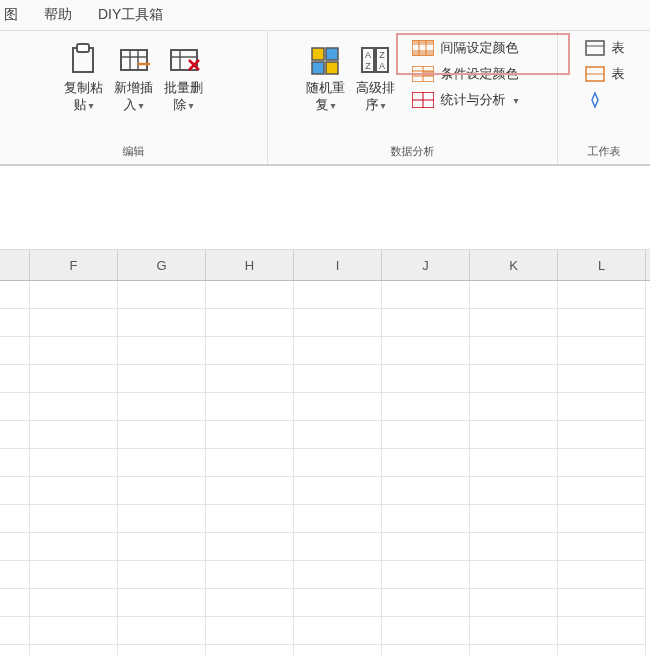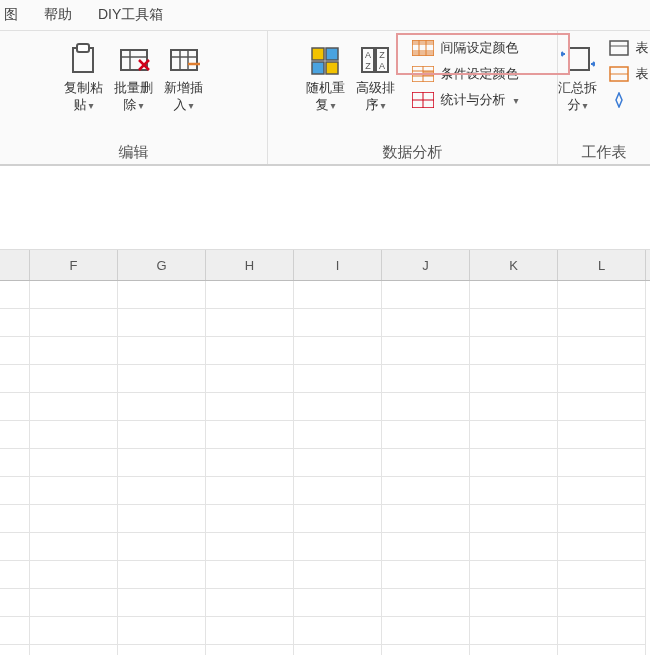--- a/index.html
+++ b/index.html
@@ -36,21 +36,21 @@
   .ribbon-group {
     display: flex;
     flex-direction: column;
     align-items: center;
     justify-content: space-between;
     padding: 6px 4px 2px 4px;
     border-right: 1px solid #e0e0e0;
   }
   .ribbon-group:last-child { border-right: none; }
   .group-label {
-    font-size: 15px;
+    font-size: 11px;
     color: #555;
     padding: 3px 0;
     margin-top: 24px;
   }
   .row {
     display: flex;
     align-items: flex-start;
     height: 100px;
   }
 
@@ -169,46 +169,46 @@
     <div class="row">
 
       <div class="vbtn">
         <span class="icn">
           <svg width="34" height="34" viewBox="0 0 34 34">
             <rect x="6" y="6" width="20" height="24" fill="none" stroke="#555" stroke-width="2"></rect>
             <rect x="10" y="2" width="12" height="8" rx="2" fill="#fff" stroke="#555" stroke-width="2"></rect>
           </svg>
         </span>
         <span class="lbl"><span>复制粘</span><br><span>贴</span><span class="caret">▾</span></span>
+      </div>
+
+      <div class="vbtn">
+        <span class="icn">
+          <svg width="34" height="34" viewBox="0 0 34 34">
+            <rect x="4" y="8" width="26" height="20" fill="none" stroke="#555" stroke-width="2"></rect>
+            <line x1="4" y1="15" x2="30" y2="15" stroke="#555" stroke-width="1.5"></line>
+            <line x1="13" y1="8" x2="13" y2="28" stroke="#555" stroke-width="1.5"></line>
+            <line x1="21" y1="8" x2="21" y2="28" stroke="#555" stroke-width="1.5"></line>
+            <line x1="21" y1="22" x2="33" y2="22" stroke="#e07e2f" stroke-width="2.5"></line>
+          </svg>
+        </span>
+        <span class="lbl"><span>新增插</span><br><span>入</span><span class="caret">▾</span></span>
       </div>
 
       <div class="vbtn">
         <span class="icn">
           <svg width="34" height="34" viewBox="0 0 34 34">
             <rect x="4" y="8" width="26" height="20" fill="none" stroke="#555" stroke-width="2"></rect>
             <line x1="4" y1="15" x2="30" y2="15" stroke="#555" stroke-width="1.5"></line>
             <line x1="13" y1="8" x2="13" y2="28" stroke="#555" stroke-width="1.5"></line>
             <line x1="22" y1="18" x2="32" y2="28" stroke="#d0021b" stroke-width="2.5"></line>
             <line x1="32" y1="18" x2="22" y2="28" stroke="#d0021b" stroke-width="2.5"></line>
           </svg>
         </span>
         <span class="lbl"><span>批量删</span><br><span>除</span><span class="caret">▾</span></span>
-      </div>
-
-      <div class="vbtn">
-        <span class="icn">
-          <svg width="34" height="34" viewBox="0 0 34 34">
-            <rect x="4" y="8" width="26" height="20" fill="none" stroke="#555" stroke-width="2"></rect>
-            <line x1="4" y1="15" x2="30" y2="15" stroke="#555" stroke-width="1.5"></line>
-            <line x1="13" y1="8" x2="13" y2="28" stroke="#555" stroke-width="1.5"></line>
-            <line x1="21" y1="8" x2="21" y2="28" stroke="#555" stroke-width="1.5"></line>
-            <line x1="21" y1="22" x2="33" y2="22" stroke="#e07e2f" stroke-width="2.5"></line>
-          </svg>
-        </span>
-        <span class="lbl"><span>新增插</span><br><span>入</span><span class="caret">▾</span></span>
       </div>
 
 
     </div>
     <div class="group-label">编辑</div>
   </div>
 
   <div class="ribbon-group" style="width:290px">
     <div class="row">
 
@@ -275,30 +275,20 @@
             <span class="caret">▾</span>
         </div>
       </div>
     </div>
     <div class="group-label">数据分析</div>
   </div>
 
   <div class="ribbon-group" style="flex:1; min-width:90px">
     <div class="row">
 
-      <div class="vbtn" style="min-width:46px">
-        <span class="icn">
-          <svg width="34" height="34" viewBox="0 0 34 34">
-            <rect x="8" y="6" width="20" height="22" fill="none" stroke="#555" stroke-width="2"></rect>
-            <path d="M 4 12 L 0 12 M 2 10 L 0 12 L 2 14" fill="none" stroke="#3a7bd5" stroke-width="2"></path>
-            <path d="M 30 22 L 34 22 M 32 20 L 34 22 L 32 24" fill="none" stroke="#3a7bd5" stroke-width="2"></path>
-          </svg>
-        </span>
-        <span class="lbl"><span>汇总拆</span><br><span>分</span><span class="caret">▾</span></span>
-      </div>
 
       <div class="stack">
         <div class="hbtn">
           <span class="small-icn">
             <svg width="20" height="16" viewBox="0 0 20 16">
               <rect x="1" y="1" width="18" height="14" fill="none" stroke="#555" stroke-width="1.5"></rect>
               <line x1="1" y1="6" x2="19" y2="6" stroke="#555"></line>
             </svg>
           </span>
           <span>表</span>

